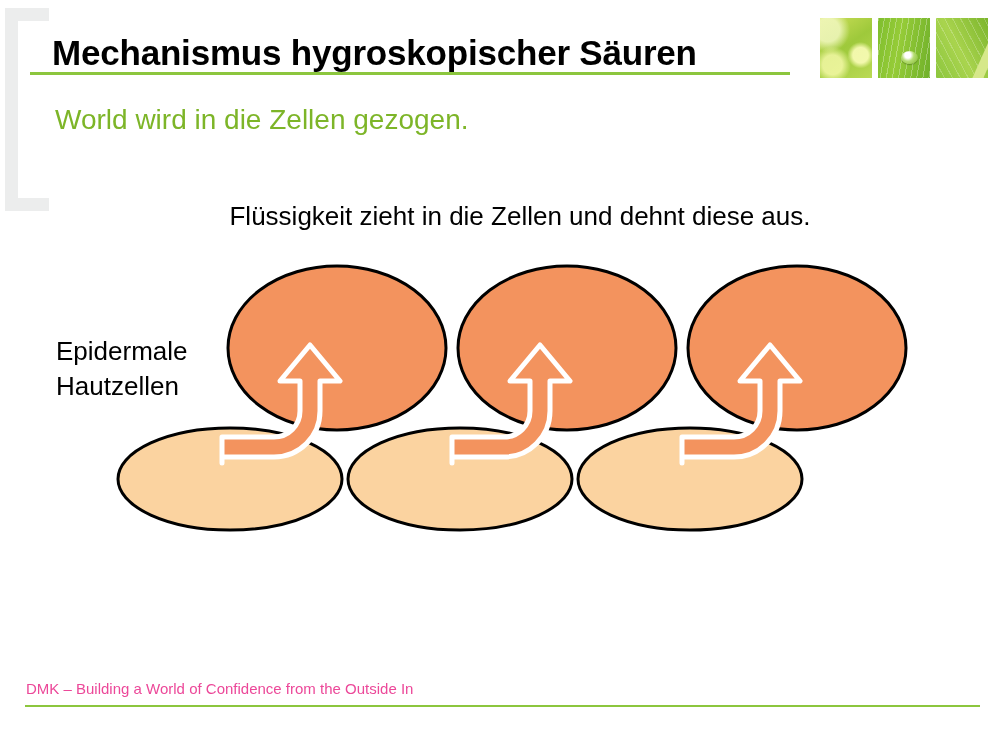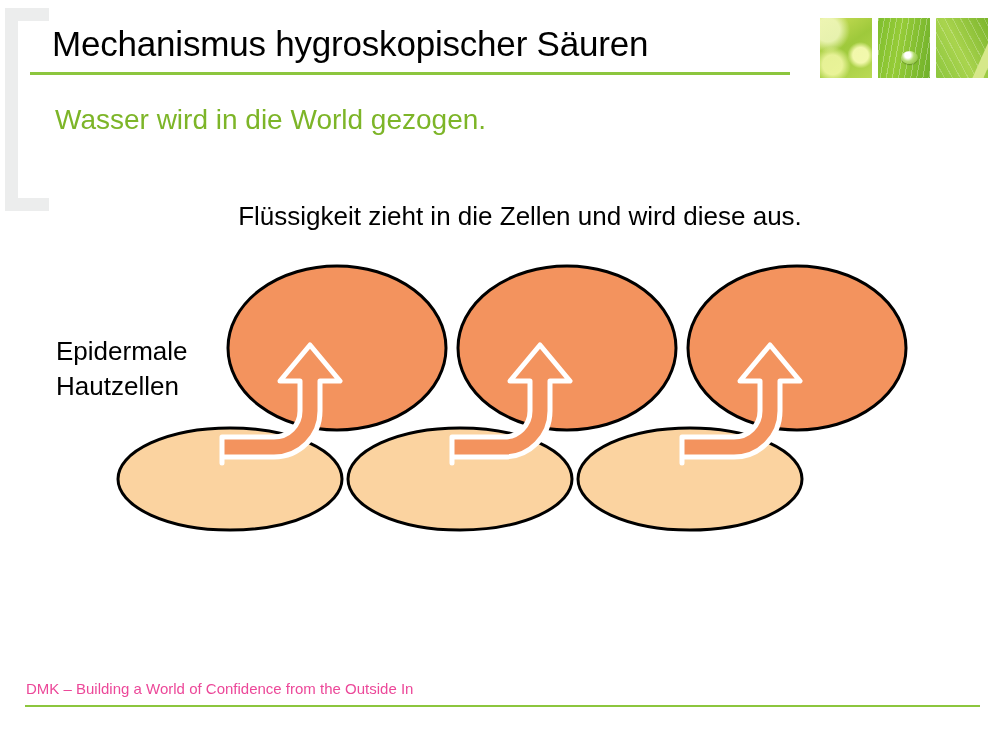--- a/index.html
+++ b/index.html
@@ -28,27 +28,28 @@
     border-top: 13px solid #eceded;
     border-bottom: 13px solid #eceded;
     box-sizing: border-box;
     background: transparent;
   }
 
   
   .title {
     position: absolute;
     left: 52px;
-    top: 20px;
+    top: 29px;
     width: 740px;
     font-size: 35px;
     line-height: 48px;
     color: #000000;
     letter-spacing: -0.2px;
     white-space: nowrap;
+    font-weight: bold;
   }
   .title-rule {
     position: absolute;
     left: 30px;
     top: 72px;
     width: 760px;
     height: 3px;
     background: #8cc63e;
   }
 
@@ -177,23 +178,23 @@
   <div class="thumbs">
     <div class="thumb thumb-1"></div>
     <div class="thumb thumb-2">
       <div class="droplet"></div>
     </div>
     <div class="thumb thumb-3">
       <div class="vein"></div>
     </div>
   </div>
 
-  <div class="subtitle">Wasser wird in die World gezogen.</div>
-
-  <div class="body-caption">Flüssigkeit zieht in die Zellen und wird diese aus.</div>
+  <div class="subtitle">World wird in die Zellen gezogen.</div>
+
+  <div class="body-caption">Flüssigkeit zieht in die Zellen und dehnt diese aus.</div>
 
   <div class="side-label">Epidermale Hautzellen</div>
 
   <svg class="diagram" viewBox="0 0 997 731" width="997" height="731" xmlns="http://www.w3.org/2000/svg">
 
     <g>
       <ellipse cx="230" cy="479" rx="112" ry="51" fill="#fbd3a0" stroke="#000000" stroke-width="3"></ellipse>
       <ellipse cx="460" cy="479" rx="112" ry="51" fill="#fbd3a0" stroke="#000000" stroke-width="3"></ellipse>
       <ellipse cx="690" cy="479" rx="112" ry="51" fill="#fbd3a0" stroke="#000000" stroke-width="3"></ellipse>
     </g>

